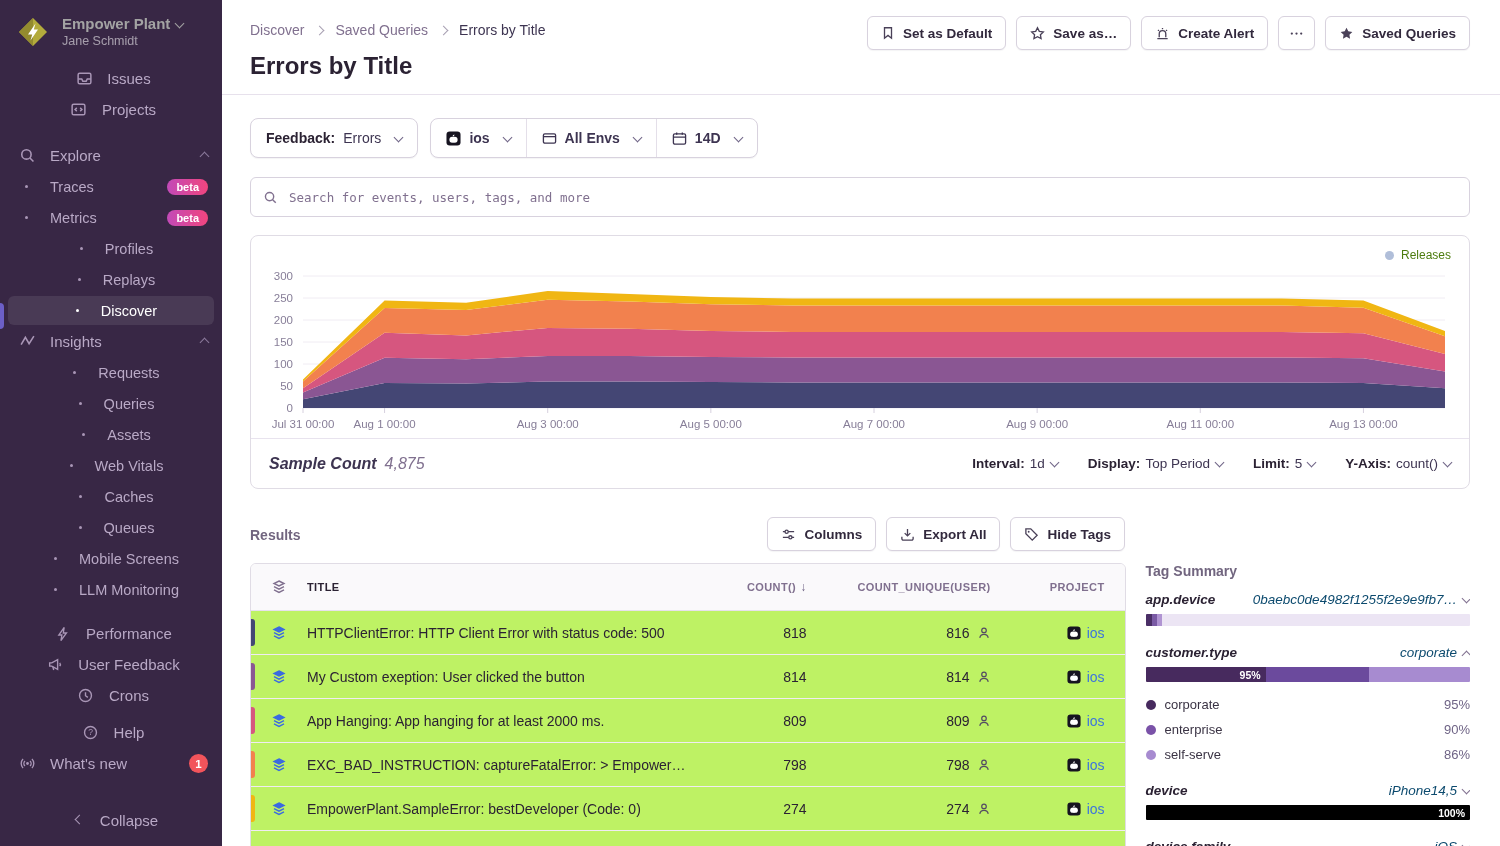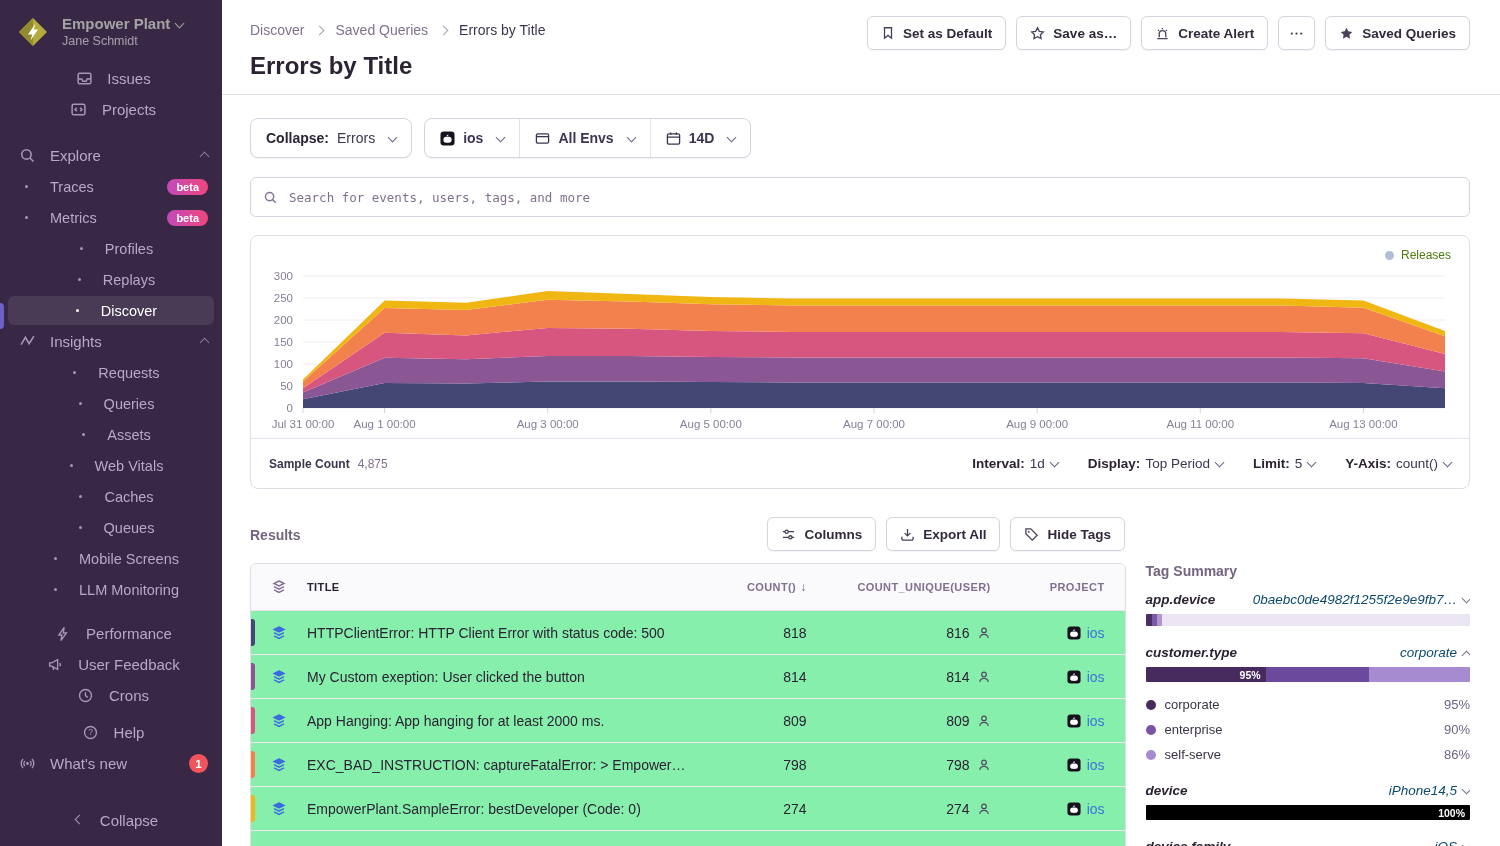--- a/index.html
+++ b/index.html
@@ -58,38 +58,38 @@
   .search-bar input{flex:1;border:none;outline:none;font-family:"DejaVu Sans Mono","Liberation Mono",monospace;font-size:12.5px;color:#2b2233;background:transparent;}
   .search-bar input::placeholder{color:#80708f;}
 
   
   .chart-panel{position:relative;border:1px solid #e0dce5;border-radius:8px;background:#fff;margin-bottom:28px;}
   .chart-area{position:relative;padding:8px 0 0 0;}
   #chart-svg{display:block;font-family:"Liberation Sans",sans-serif;}
   .chart-legend{position:absolute;top:12px;right:18px;display:flex;align-items:center;gap:7px;font-size:12px;color:#4d7c0f;cursor:pointer;}
   .chart-legend .ldot{width:9px;height:9px;border-radius:50%;}
   .chart-foot{display:flex;align-items:center;justify-content:space-between;height:49px;border-top:1px solid #e8e3ee;padding:0 18px;}
-  .sample{font-size:12px;}
+  .sample{font-size:16px;font-style:italic;}
   .sample b{font-weight:700;color:#3d3451;margin-right:8px;}
   .sample span{color:#80708f;}
   .foot-ctls{display:flex;align-items:center;gap:30px;font-size:13.5px;}
   .ctl{cursor:pointer;color:#3d3451;}
   .ctl b{font-weight:700;color:#2b2233;margin-right:5px;}
   .ctl .chev{color:#6f6486;}
 
   
   .results-head{display:flex;align-items:flex-end;justify-content:space-between;width:875px;margin-bottom:12px;}
   .results-title{font-size:14px;font-weight:600;color:#71657f;padding-bottom:8px;}
   .results-btns{display:flex;gap:10px;}
   .split{display:flex;gap:20px;align-items:flex-start;}
 
   
   .table{width:875px;border:1px solid #e0dce5;border-radius:6px 6px 0 0;overflow:hidden;background:#fff;}
   .thead{display:flex;align-items:center;height:46px;background:#faf9fb;border-bottom:1px solid #e7e1ec;font-size:11px;font-weight:700;letter-spacing:.4px;color:#80708f;}
-  .trow{position:relative;display:flex;align-items:center;height:43px;font-size:14px;background:#86efac;}
+  .trow{position:relative;display:flex;align-items:center;height:43px;font-size:14px;background:#bef264;}
   .trow + .trow{border-top:1px solid #f0ecf3;}
   .c-ic{width:56px;display:flex;justify-content:center;}
   .c-title{flex:1;min-width:0;white-space:nowrap;overflow:hidden;text-overflow:ellipsis;padding-right:12px;color:#2b2233;}
   .c-count{width:105px;text-align:right;padding-right:14px;}
   .c-unique{width:170px;display:flex;justify-content:flex-end;align-items:center;gap:7px;padding-right:14px;}
   .c-proj{width:100px;display:flex;justify-content:flex-end;align-items:center;gap:6px;padding-right:20px;}
   .thead .c-count,.thead .c-unique,.thead .c-proj{color:#80708f;}
   .rowbar{position:absolute;left:0;top:8px;width:4px;height:27px;border-radius:0 3px 3px 0;}
   .proj-link{color:#3c74dd;text-decoration:none;font-size:14px;}
   .user-ic{color:#554d63;display:inline-flex;}
@@ -347,21 +347,21 @@
           <span>Saved Queries</span>
         </button>
       </div>
     </div>
 
     <div class="content">
 
       <div class="filter-row">
         <div class="pill">
           <span class="part">
-            <b>Collapse:</b>
+            <b>Feedback:</b>
             <span class="lbl">Errors</span>
             <span class="chev"></span>
           </span>
         </div>
         <div class="pill">
           <span class="part">
             <svg width="15" height="15" viewBox="0 0 16 16">
                 <rect x="0.5" y="0.5" width="15" height="15" rx="3.5" fill="#161320"></rect>
                 <circle cx="6.7" cy="9.3" r="3.1" fill="#fff"></circle>
                 <circle cx="9.3" cy="9.3" r="3.1" fill="#fff"></circle>

